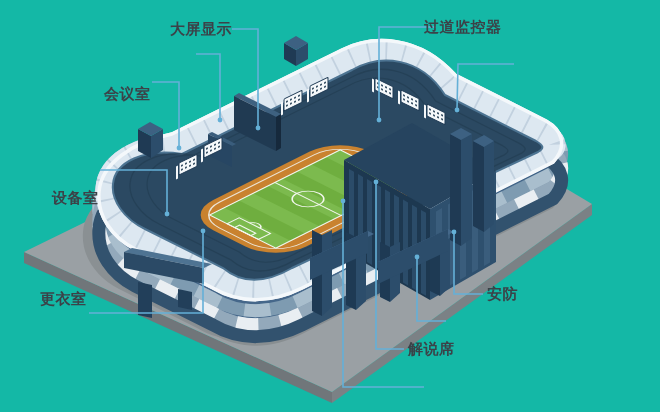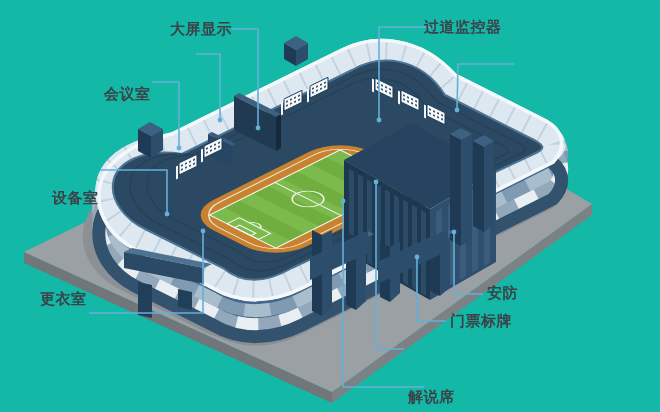--- a/index.html
+++ b/index.html
@@ -281,17 +281,16 @@
         <circle cx="376" cy="182" r="2.4"></circle>
     <circle cx="343" cy="201" r="2.4"></circle>
   </g>
 </svg>
 
 <div class="callout" style="left:170px;top:19px;">大屏显示</div>
 <div class="callout" style="left:104px;top:84px;">会议室</div>
 <div class="callout" style="left:52px;top:176px;margin-top:12px;">设备室</div>
 <div class="callout" style="left:40px;top:289px;">更衣室</div>
 <div class="callout" style="left:424px;top:17px;">过道监控器</div>
-<div class="callout" style="left:487px;top:284px;font-family:Liberation Serif, serif;">安防</div>
-<div class="callout" style="left:450px;top:311px;">门票标牌</div>
-<div class="callout" style="left:408px;top:339px;margin-top:48px;">解说席</div>
+<div class="callout" style="left:487px;top:284px;">安防</div>
+<div class="callout" style="left:408px;top:339px;">解说席</div>
 
 </div>
 
 </body></html>

